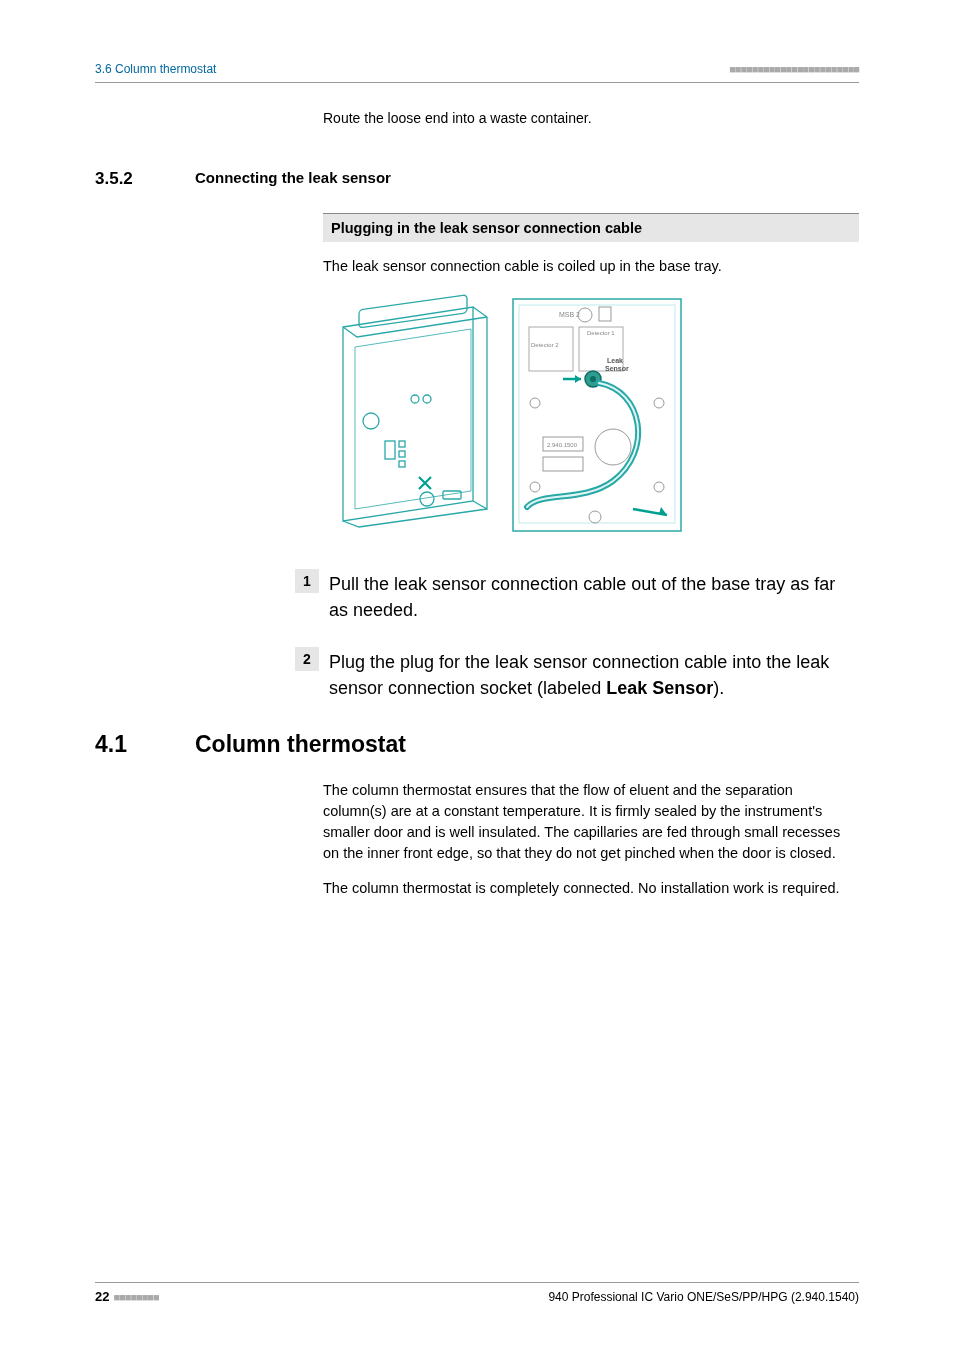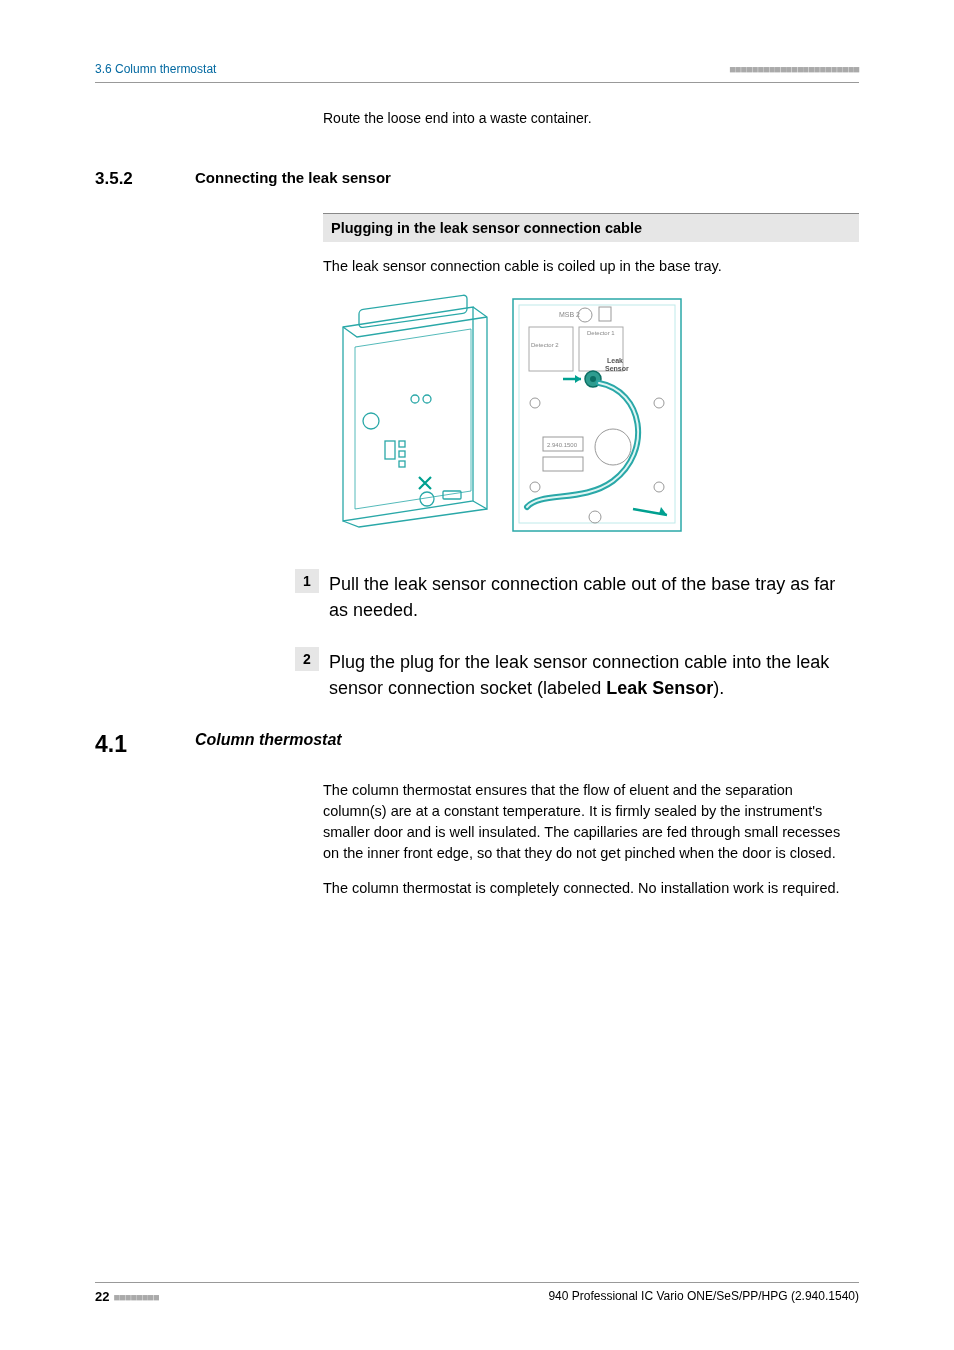--- a/index.html
+++ b/index.html
@@ -113,31 +113,30 @@
       margin-top: 30px;
       margin-bottom: 22px;
     }
     .section-num {
       width: 100px;
       font-weight: bold;
       font-size: 23px;
     }
     .section-title {
       font-weight: bold;
-      font-size: 16px;
-      font-style: italic;
+      font-size: 23px;
     }
     .footer {
       position: absolute;
       bottom: 46px;
       left: 95px;
       right: 95px;
       display: flex;
       justify-content: space-between;
-      align-items: flex-start;
+      align-items: flex-end;
       border-top: 1px solid #999;
       padding-top: 6px;
       font-size: 12px;
     }
     .footer-left {
       display: flex;
       align-items: center;
       gap: 4px;
     }
     .page-num {

